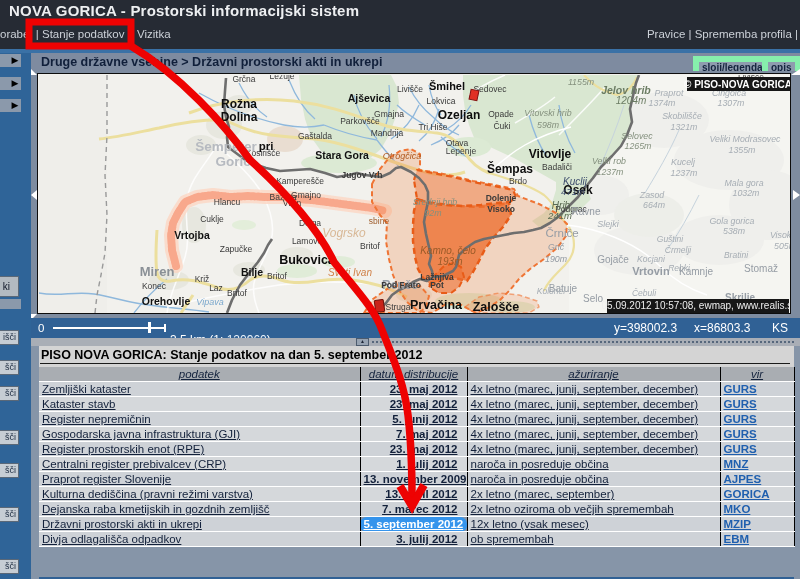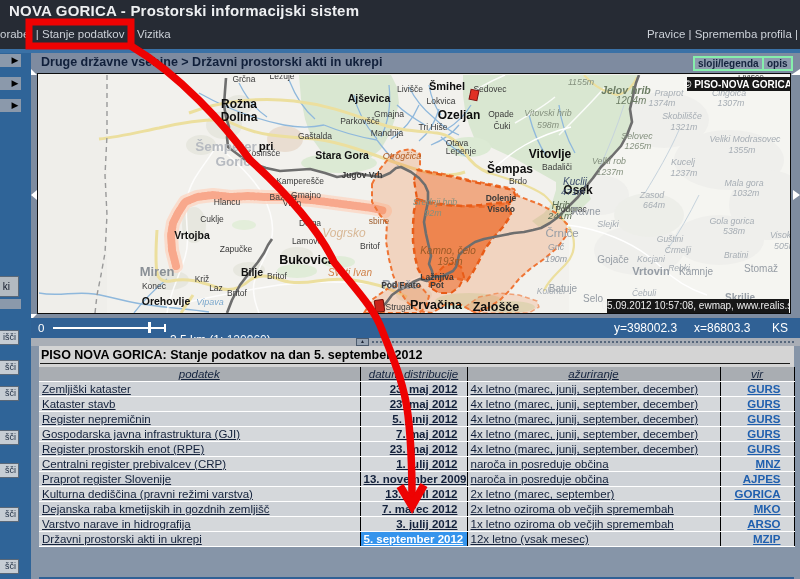--- a/index.html
+++ b/index.html
@@ -13,21 +13,21 @@
   .m-vl{font:bold 10.5px "Liberation Sans";fill:#111;text-anchor:middle;}
   .m-vb{font:bold 12px "Liberation Sans";fill:#0d0d0d;text-anchor:middle;}
   .m-vs{font:8.5px "Liberation Sans";fill:#3a3a3a;text-anchor:middle;}
   .m-gi{font:italic 8.8px "Liberation Sans";fill:#a6adb4;text-anchor:middle;}
   .m-gg{font:italic 8.8px "Liberation Sans";fill:#84907e;text-anchor:middle;}
   .m-gt{font:bold 13.5px "Liberation Sans";fill:#949ba5;text-anchor:middle;}
   .m-gy{font:10px "Liberation Sans";fill:#959ca4;text-anchor:middle;}
   #stripe{left:0;top:49px;width:800px;height:4px;background:#3a71a6;}
   #crumbbar{left:31px;top:53px;width:769px;height:18px;background:#7e8ba0;}
   #crumb{left:41px;top:55px;color:#101f3a;font-size:12.5px;font-weight:bold;white-space:nowrap;}
-  .tbtn{top:56px;height:11px;line-height:11px;padding:0 3px;border:2px solid #86efac;
+  .tbtn{top:56px;height:11px;line-height:11px;padding:0 3px;border:6px solid #86efac;
         background:#8e9cae;color:#14233d;font-size:10px;font-weight:bold;}
   
   #frame{left:31px;top:71px;width:769px;height:247px;background:#7e8ca0;}
   #mapbrd{left:37px;top:73px;width:752px;height:239px;border:1px solid #0d0d0d;background:#f2f1ed;}
   
   .sbtn{left:0;width:21px;height:13px;background:#8b99ab;color:#000;
         text-align:right;font-size:9px;line-height:13px;}
   .iscib{left:-7px;width:22px;height:13px;background:#c6cdd4;border:1px solid #5a6878;
         color:#1c2b40;font-size:9px;line-height:12px;text-align:right;padding-right:2px;}
   
@@ -45,23 +45,23 @@
   table{border-collapse:collapse;table-layout:fixed;}
   #dtab{position:absolute;left:39px;top:367px;width:755px;}
   #dtab td,#dtab th{padding:0 3px;font-size:11.5px;height:14px;line-height:14px;
      border-right:1px solid #000000;border-bottom:1px solid #fff;color:#12203a;letter-spacing:0;
      white-space:nowrap;overflow:hidden;text-decoration:underline;}
   #dtab th{background:#a9adb2;font-style:italic;font-weight:normal;text-align:center;
      color:#14233d;height:14px;}
   #dtab tr.a td{background:#ced2d7;}
   #dtab tr.b td{background:#d5d8db;}
   #dtab td.dt{text-align:right;font-weight:bold;padding-right:9px;}
-  #dtab td.vr{text-align:right;font-weight:bold;color:#1f5fae;padding-right:13px;}
+  #dtab td.vr{text-align:left;font-weight:bold;color:#1f5fae;padding-right:13px;}
   #bstrip{left:39px;top:577px;width:755px;height:2px;background:#306195;}
-  #dtab tr td.hlc{background:#3594ec;color:#fff;}
+  #dtab tr td.hlc{background:#3594ec;color:#fff;border-radius:7px;}
   
   .wtri{width:0;height:0;border-style:solid;}
 </style>
 </head>
 <body>
 <div class="abs" id="hdr"></div>
 <div class="abs" id="title">NOVA GORICA - Prostorski informacijski sistem</div>
 <div class="abs menu" style="left:0px;">orabe&nbsp; | Stanje podatkov | &nbsp;Vizitka</div>
 <div class="abs menu" style="right:2px;">Pravice | Sprememba profila |</div>
 <div class="abs" id="stripe"></div>
@@ -171,31 +171,31 @@
         <td class="dt">13. april 2012</td>
         <td>2x letno (marec, september)</td>
         <td class="vr">GORICA</td>
       </tr>
 <tr class="a">
         <td>Dejanska raba kmetijskih in gozdnih zemljišč</td>
         <td class="dt">7. marec 2012</td>
         <td>2x letno oziroma ob večjih spremembah</td>
         <td class="vr">MKO</td>
       </tr>
-<tr class="b">
-        <td>Varstvo narave in hidrografija</td>
-        <td class="dt">3. julij 2012</td>
-        <td>1x letno oziroma ob večjih spremembah</td>
-        <td class="vr">ARSO</td>
-      </tr>
 <tr class="a">
         <td>Državni prostorski akti in ukrepi</td>
         <td class="dt hlc">5. september 2012</td>
         <td>12x letno (vsak mesec)</td>
         <td class="vr">MZIP</td>
+      </tr>
+<tr class="a">
+        <td>Divja odlagališča odpadkov</td>
+        <td class="dt">3. julij 2012</td>
+        <td>ob spremembah</td>
+        <td class="vr">EBM</td>
       </tr>
 </tbody>
   </table>
 <div class="abs" id="bstrip"></div>
 
 <div class="abs" style="left:39px;top:75px;width:751px;height:274px;overflow:hidden;">
 <svg width="751" height="238" viewBox="0 0 751 238">
 <rect x="0" y="0" width="751" height="238" fill="#f2f1ed"></rect>
 <rect x="530" y="0" width="221" height="238" fill="#f5f5f1"></rect>
 <rect x="0" y="0" width="68" height="238" fill="#efeeea"></rect>

